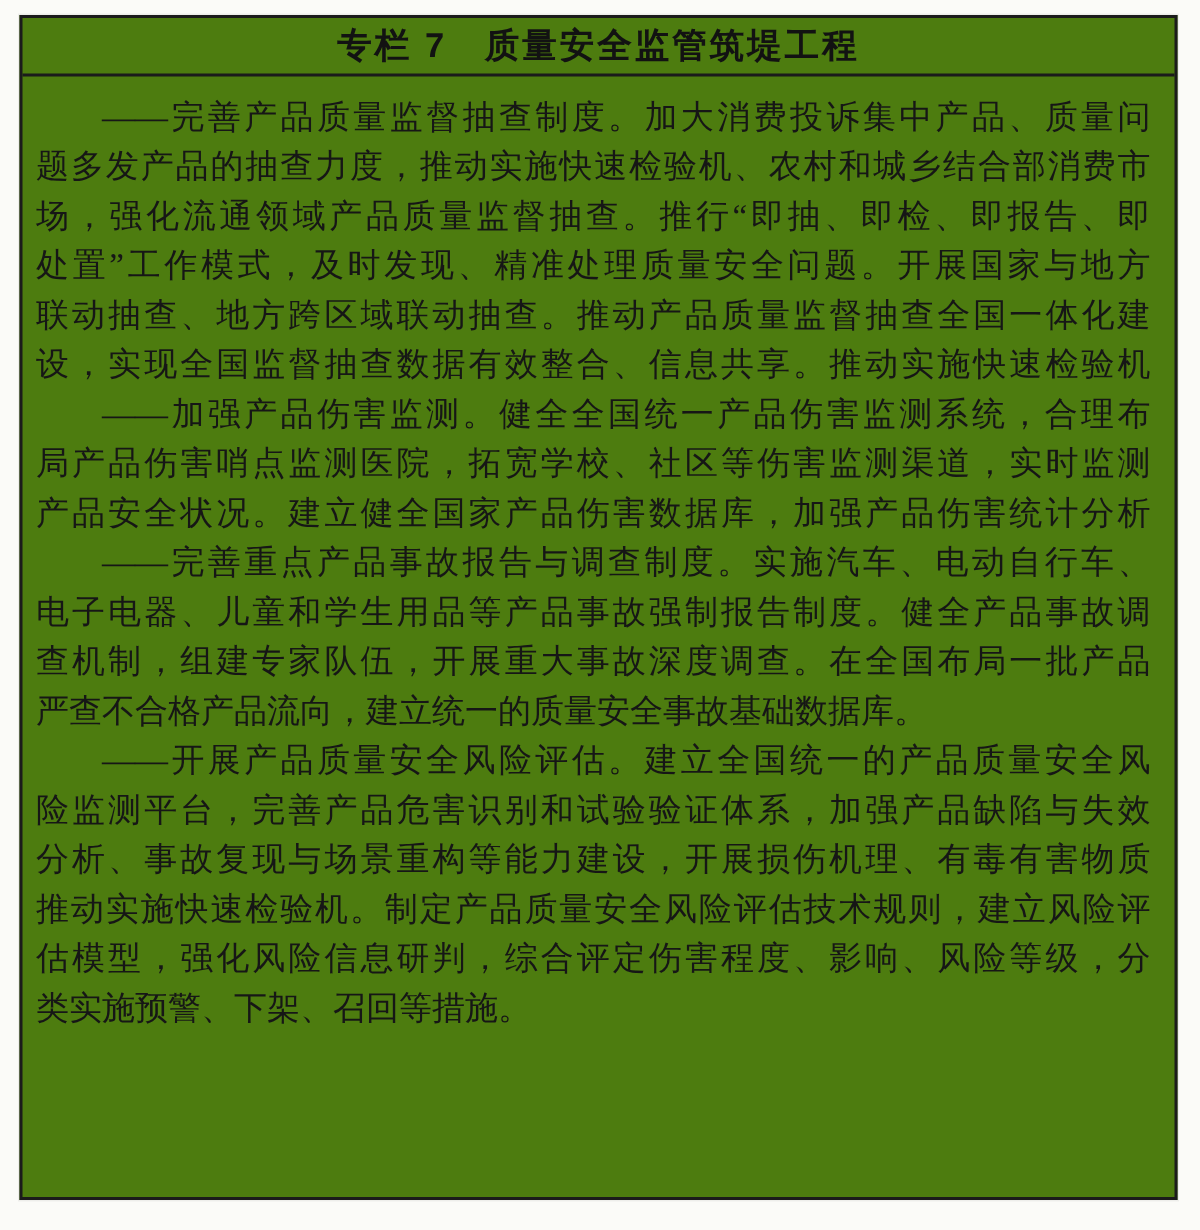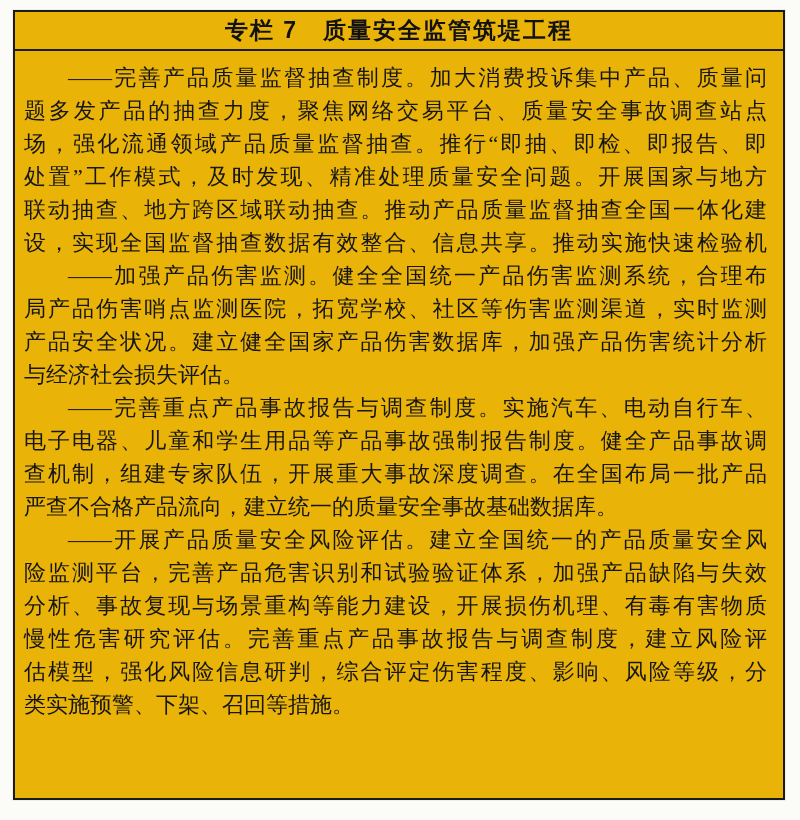--- a/index.html
+++ b/index.html
@@ -16,21 +16,21 @@
     height: 820px;
     overflow: hidden;
   }
   .panel {
     position: absolute;
     left: 13px;
     top: 10px;
     width: 768px;
     height: 786px;
     border: 2px solid #1b1b1b;
-    background: #eab308;
+    background: #4d7c0f;
     box-shadow: 0 0 0 1px rgba(30,30,30,0.06);
   }
   .panel-title {
     height: 37px;
     border-bottom: 2px solid #1b1b1b;
     display: flex;
     align-items: center;
     justify-content: center;
     font-family: "Liberation Sans", "DejaVu Sans", sans-serif;
     font-weight: bold;
@@ -65,45 +65,44 @@
 
 <div class="page">
   <div class="panel">
 
     <div class="panel-title">专栏 7　质量安全监管筑堤工程</div>
 
     <div class="panel-body">
 
       <div class="para">
         <div class="line indent">——完善产品质量监督抽查制度。加大消费投诉集中产品、质量问</div>
-        <div class="line">题多发产品的抽查力度，聚焦网络交易平台、质量安全事故调查站点</div>
+        <div class="line">题多发产品的抽查力度，推动实施快速检验机、农村和城乡结合部消费市</div>
         <div class="line">场，强化流通领域产品质量监督抽查。推行“即抽、即检、即报告、即</div>
         <div class="line">处置”工作模式，及时发现、精准处理质量安全问题。开展国家与地方</div>
         <div class="line">联动抽查、地方跨区域联动抽查。推动产品质量监督抽查全国一体化建</div>
         <div class="line">设，实现全国监督抽查数据有效整合、信息共享。推动实施快速检验机</div>
       </div>
 
       <div class="para">
         <div class="line indent">——加强产品伤害监测。健全全国统一产品伤害监测系统，合理布</div>
         <div class="line">局产品伤害哨点监测医院，拓宽学校、社区等伤害监测渠道，实时监测</div>
         <div class="line">产品安全状况。建立健全国家产品伤害数据库，加强产品伤害统计分析</div>
-        <div class="line last">与经济社会损失评估。</div>
       </div>
 
       <div class="para">
         <div class="line indent">——完善重点产品事故报告与调查制度。实施汽车、电动自行车、</div>
         <div class="line">电子电器、儿童和学生用品等产品事故强制报告制度。健全产品事故调</div>
         <div class="line">查机制，组建专家队伍，开展重大事故深度调查。在全国布局一批产品</div>
         <div class="line last">严查不合格产品流向，建立统一的质量安全事故基础数据库。</div>
       </div>
 
       <div class="para">
         <div class="line indent">——开展产品质量安全风险评估。建立全国统一的产品质量安全风</div>
         <div class="line">险监测平台，完善产品危害识别和试验验证体系，加强产品缺陷与失效</div>
         <div class="line">分析、事故复现与场景重构等能力建设，开展损伤机理、有毒有害物质</div>
-        <div class="line">慢性危害研究评估。完善重点产品事故报告与调查制度，建立风险评</div>
+        <div class="line">推动实施快速检验机。制定产品质量安全风险评估技术规则，建立风险评</div>
         <div class="line">估模型，强化风险信息研判，综合评定伤害程度、影响、风险等级，分</div>
         <div class="line last">类实施预警、下架、召回等措施。</div>
       </div>
 
     </div>
   </div>
 </div>
 
 </body></html>

